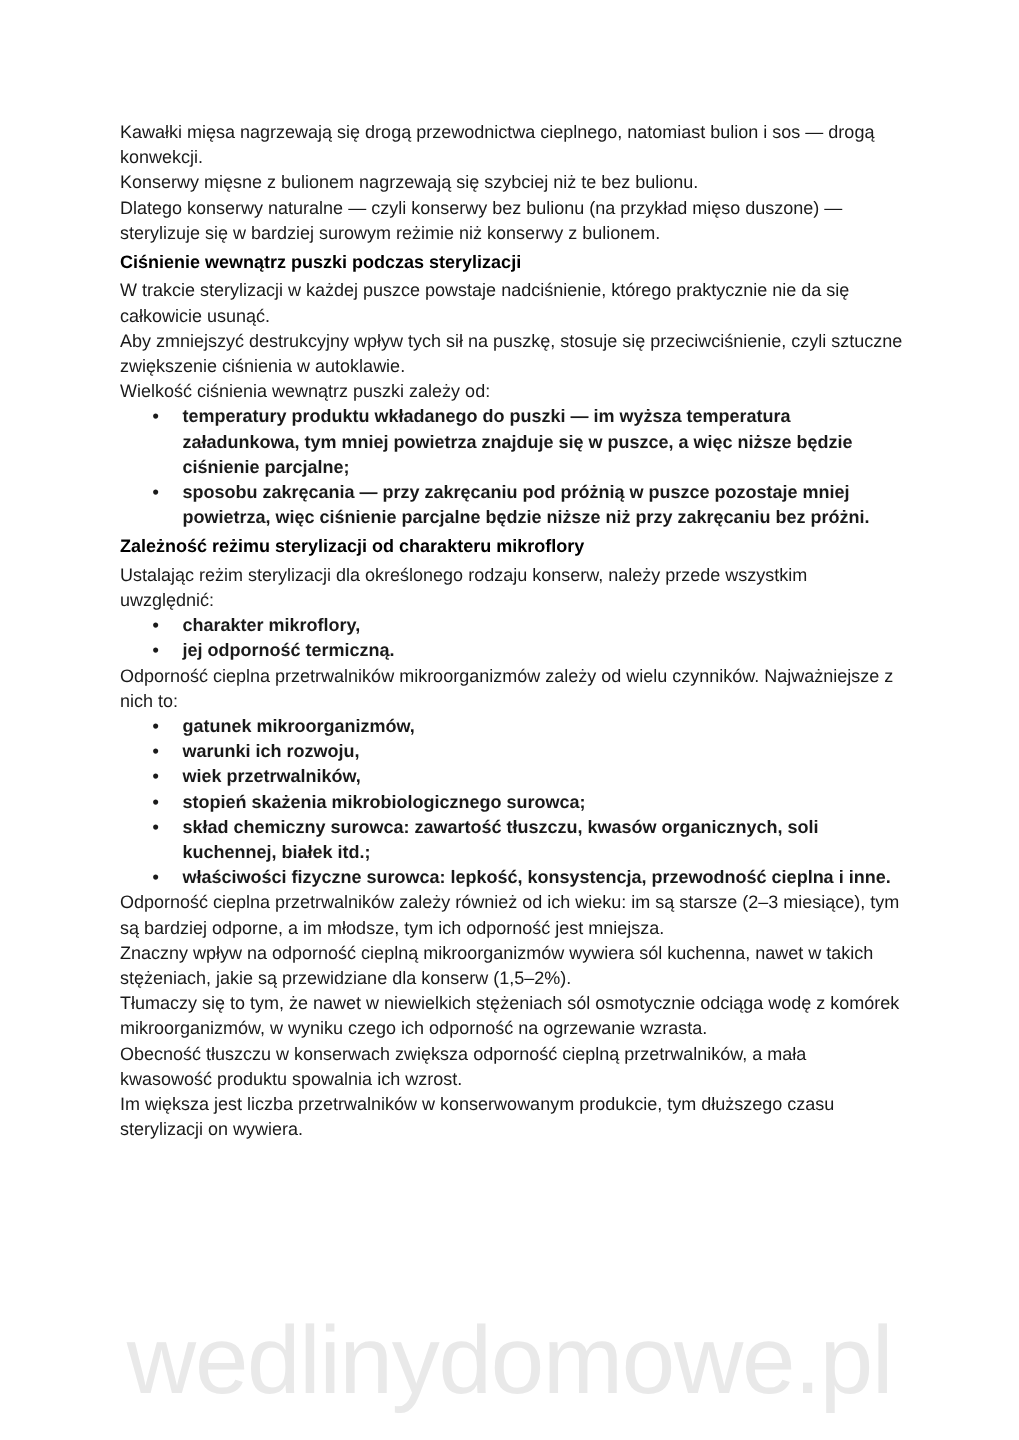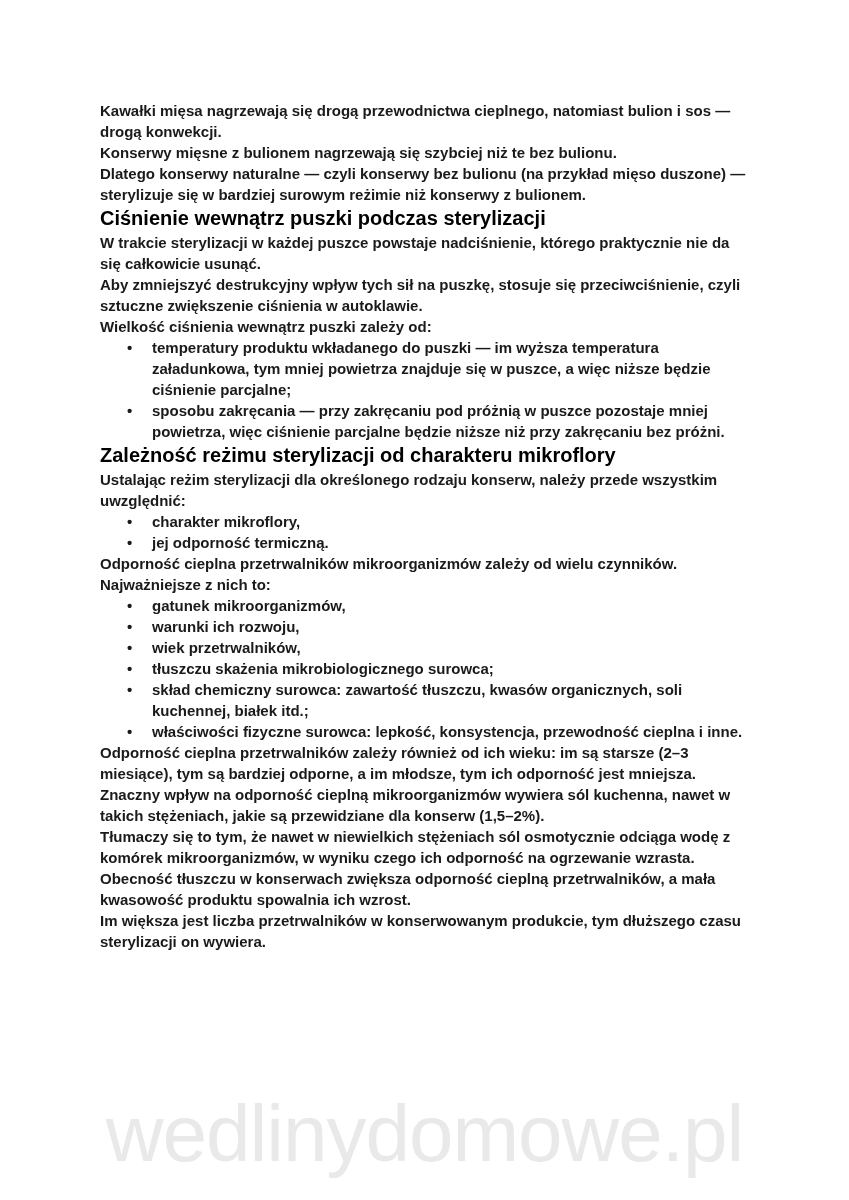--- a/index.html
+++ b/index.html
@@ -18,24 +18,23 @@
   .doc {
     position: absolute;
     top: 100px;
     left: 100px;
     width: 652px;
     font-size: 15px;
     line-height: 21px;
   }
   .doc p {
     margin: 0;
-    font-weight: bold;
   }
   .doc h2 {
-    font-size: 20px;
+    font-size: 15px;
     line-height: 25px;
     margin: 1px 0 1px 0;
     font-weight: 700;
     color: #000;
   }
   .doc ul {
     margin: 0;
     padding: 0 0 0 52px;
     list-style: none;
   }
@@ -84,21 +83,21 @@
   <p>Ustalając reżim sterylizacji dla określonego rodzaju konserw, należy przede wszystkim uwzględnić:</p>
   <ul>
     <li>charakter mikroflory,</li>
     <li>jej odporność termiczną.</li>
   </ul>
   <p>Odporność cieplna przetrwalników mikroorganizmów zależy od wielu czynników. Najważniejsze z nich to:</p>
   <ul>
     <li>gatunek mikroorganizmów,</li>
     <li>warunki ich rozwoju,</li>
     <li>wiek przetrwalników,</li>
-    <li>tłuszczu skażenia mikrobiologicznego surowca;</li>
+    <li>stopień skażenia mikrobiologicznego surowca;</li>
     <li>skład chemiczny surowca: zawartość tłuszczu, kwasów organicznych, soli kuchennej, białek itd.;</li>
     <li>właściwości fizyczne surowca: lepkość, konsystencja, przewodność cieplna i inne.</li>
   </ul>
   <p>Odporność cieplna przetrwalników zależy również od ich wieku: im są starsze (2–3 miesiące), tym są bardziej odporne, a im młodsze, tym ich odporność jest mniejsza.</p>
   <p>Znaczny wpływ na odporność cieplną mikroorganizmów wywiera sól kuchenna, nawet w takich stężeniach, jakie są przewidziane dla konserw (1,5–2%).</p>
   <p>Tłumaczy się to tym, że nawet w niewielkich stężeniach sól osmotycznie odciąga wodę z komórek mikroorganizmów, w wyniku czego ich odporność na ogrzewanie wzrasta.</p>
   <p>Obecność tłuszczu w konserwach zwiększa odporność cieplną przetrwalników, a mała kwasowość produktu spowalnia ich wzrost.</p>
   <p>Im większa jest liczba przetrwalników w konserwowanym produkcie, tym dłuższego czasu sterylizacji on wywiera.</p>
 
 </div>

